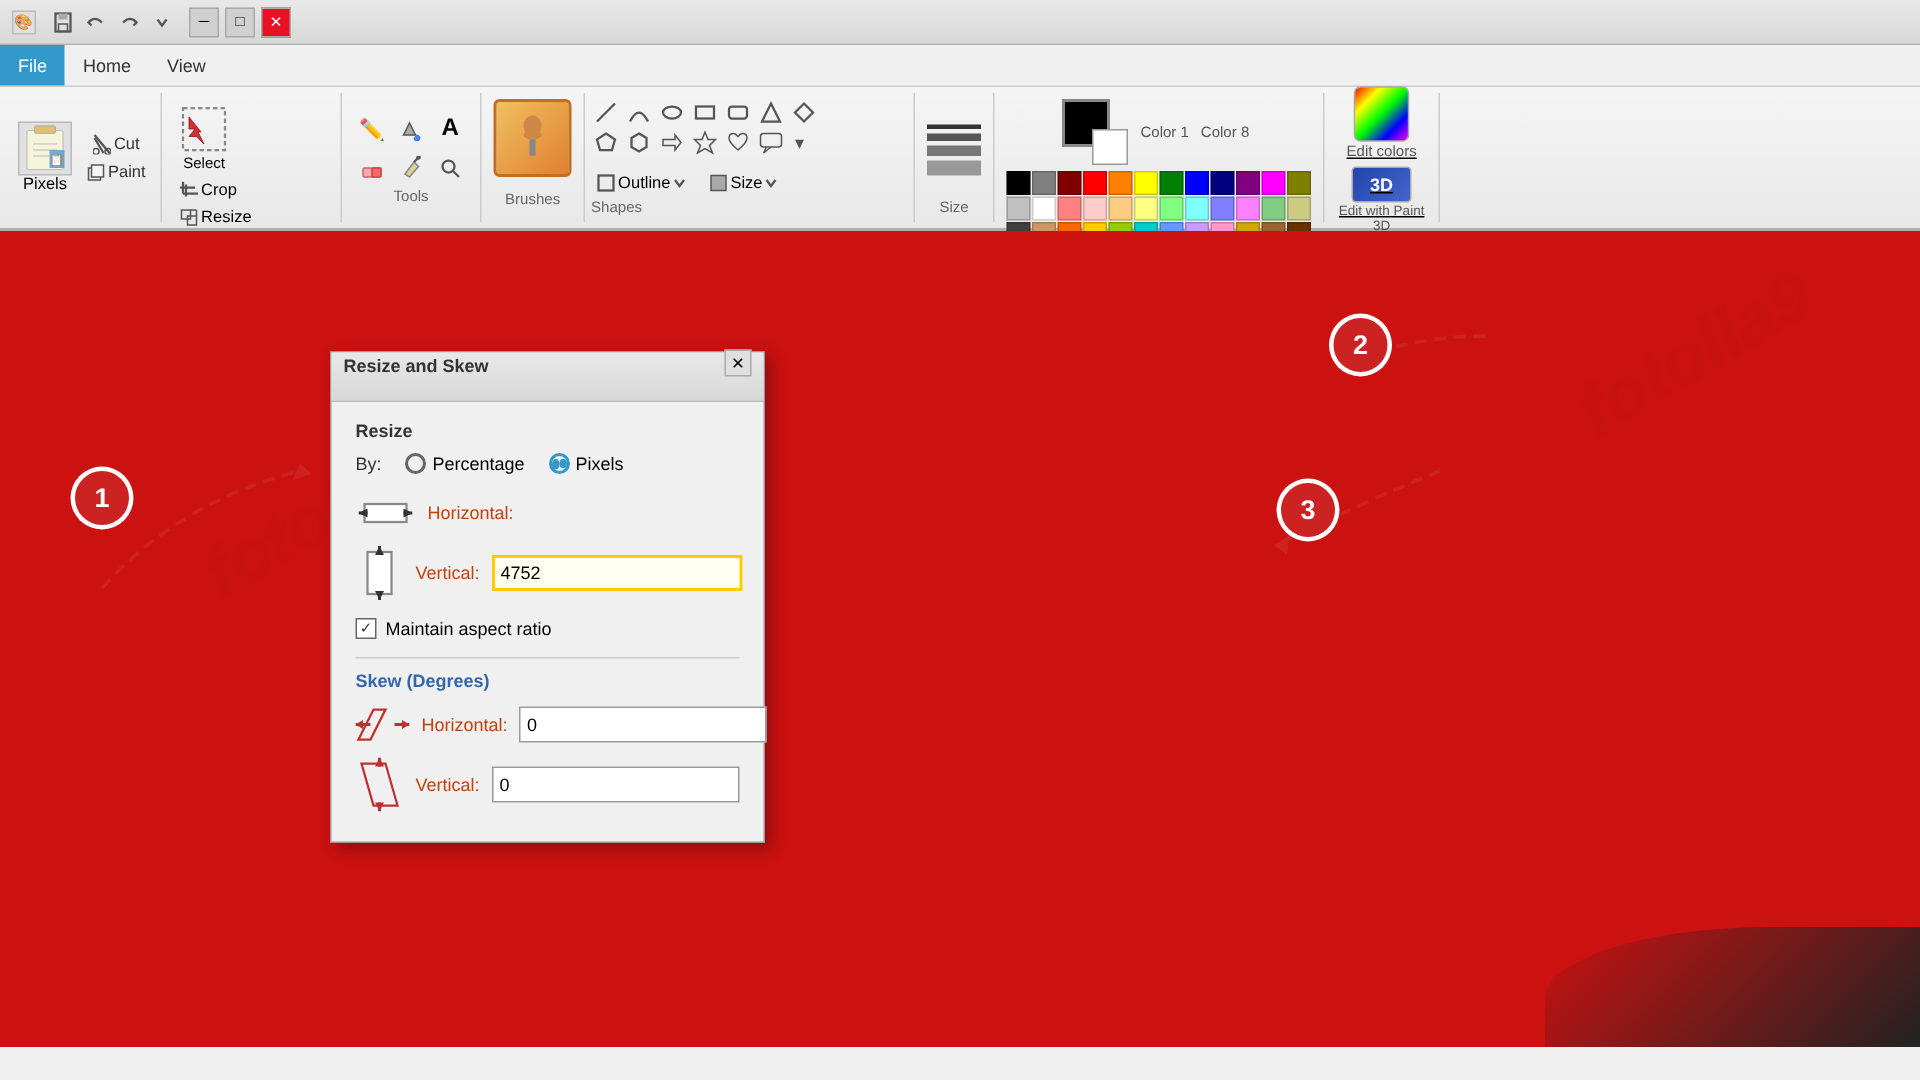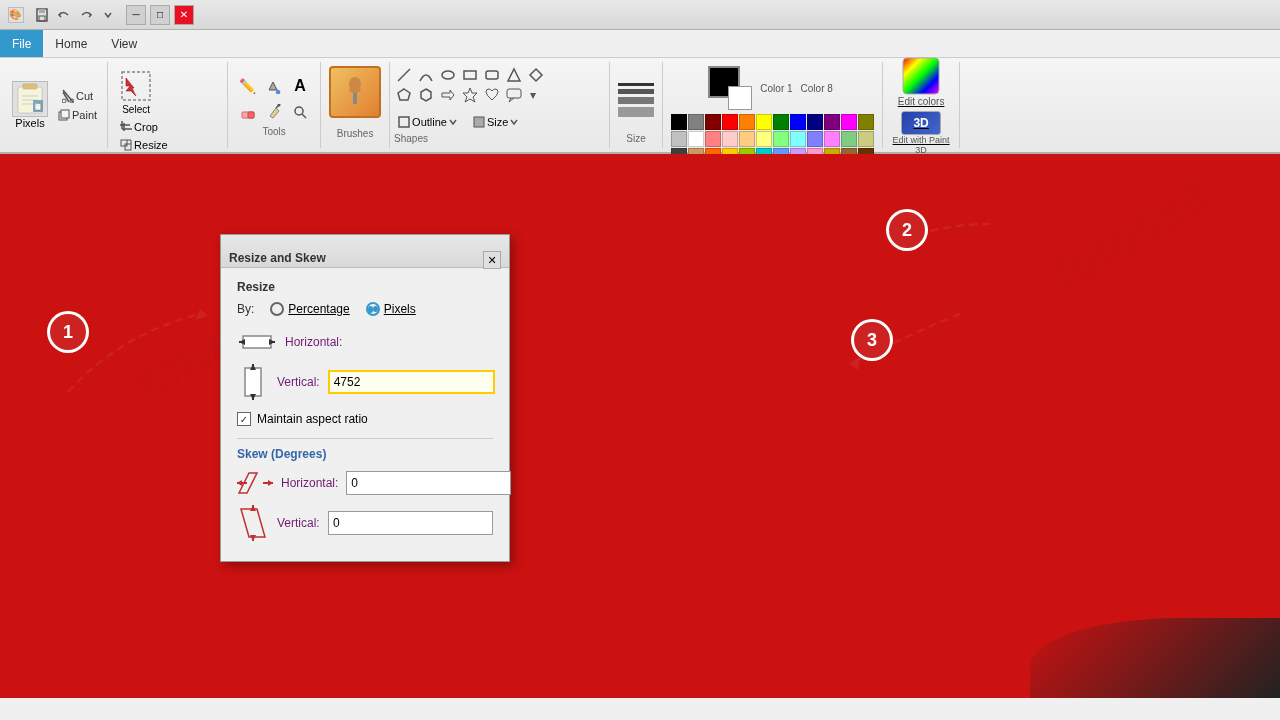--- a/index.html
+++ b/index.html
@@ -218,21 +218,21 @@
       left: 220px;
       width: 290px;
       background: #f0f0f0;
       border: 1px solid #999;
       box-shadow: 4px 4px 10px rgba(0,0,0,0.3);
     }
     .dialog-titlebar {
       background: linear-gradient(to bottom, #e8e8e8, #d8d8d8);
       height: 28px;
       display: flex;
-      align-items: flex-start;
+      align-items: flex-end;
       padding: 16px 8px;
       border-bottom: 1px solid #bbb;
     }
     .dialog-title {
       flex: 1;
       font-size: 12px;
       font-weight: bold;
       color: #333;
     }
     .dialog-close {
@@ -259,21 +259,20 @@
       display: flex;
       gap: 16px;
       margin-bottom: 12px;
       align-items: center;
     }
     .radio-option {
       display: flex;
       align-items: center;
       gap: 4px;
       cursor: pointer;
-      text-decoration: underline;
     }
     .radio-btn {
       width: 14px; height: 14px;
       border-radius: 50%;
       border: 2px solid #666;
       display: flex; align-items: center; justify-content: center;
     }
     .radio-btn.checked-accent {
       border-color: #3399cc;
     }
@@ -292,21 +291,21 @@
     }
     .field-icon {
       width: 40px;
       display: flex;
       align-items: center;
       justify-content: center;
     }
     .field-label {
       width: 80px;
       font-size: 12px;
-      color: #701a75;
+      color: #c2410c;
     }
     .field-input {
       flex: 1;
       height: 24px;
       border: 1px solid #999;
       padding: 0 4px;
       font-size: 12px;
       background: white;
     }
     .field-input.highlighted {

